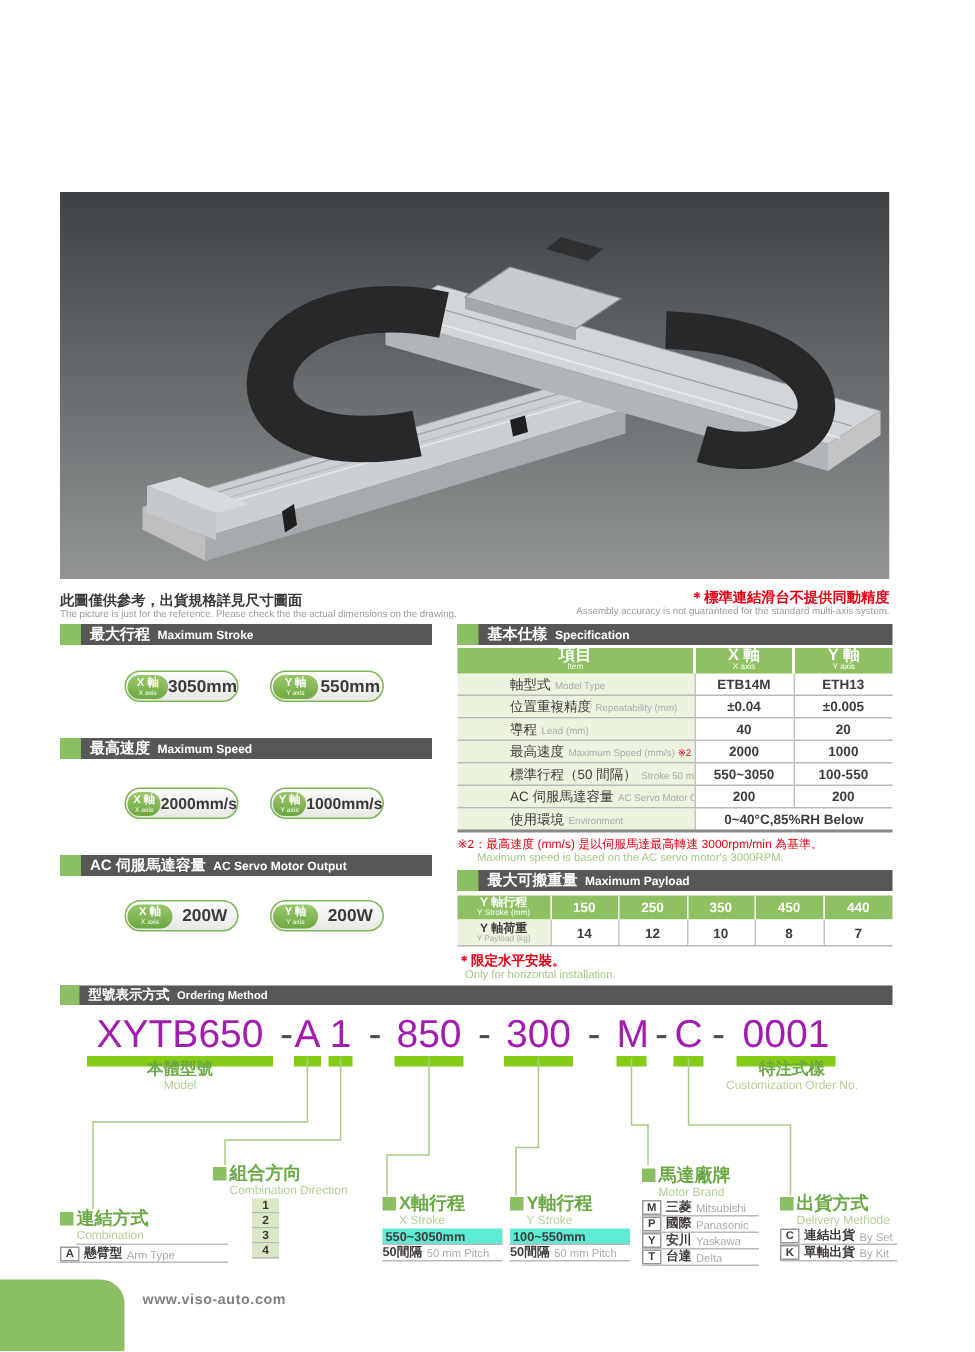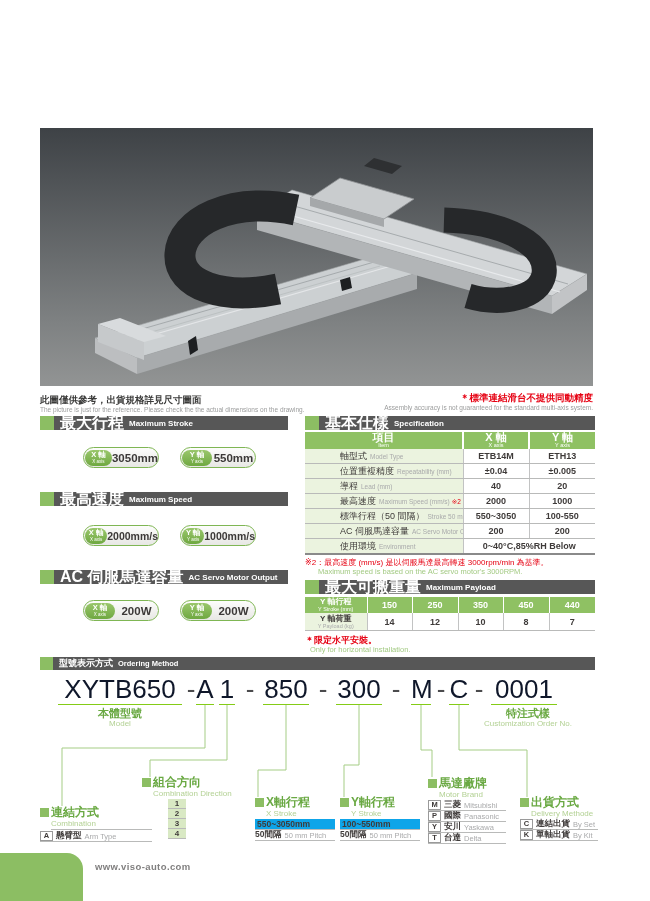--- a/index.html
+++ b/index.html
@@ -20,21 +20,21 @@
 
   
   .note-zh{position:absolute;left:40px;top:394px;font-size:9.5px;font-weight:bold;color:#3a3a39;}
   .note-en{position:absolute;left:40px;top:406px;font-size:6.5px;color:#9b9c9c;}
   .warn-zh{position:absolute;right:57px;top:392px;font-size:9.5px;font-weight:bold;color:#e60012;}
   .warn-en{position:absolute;right:57px;top:404px;font-size:6.5px;color:#9b9c9c;}
 
   
   .bar{position:absolute;height:14px;background:#575757;display:flex;align-items:center;}
   .bar .sq{width:14px;height:14px;background:#8cbe63;flex:0 0 14px;margin-right:6px;}
-  .bar .bzh{color:#fff;font-size:16px;font-weight:bold;white-space:nowrap;}
+  .bar .bzh{color:#fff;font-size:10px;font-weight:bold;white-space:nowrap;}
   .bar .ben{color:#fff;font-size:8px;font-weight:bold;margin-left:5px;white-space:nowrap;}
 
   
   .pill{position:absolute;width:76px;height:21px;border:1.5px solid #7fb654;border-radius:12px;background:linear-gradient(#fdfdfc,#e7e7e4);display:flex;align-items:center;box-sizing:border-box;}
   .badge{width:30px;height:16px;border-radius:9px;background:linear-gradient(#9ac76c,#6fa841);margin-left:1px;display:flex;flex-direction:column;align-items:center;justify-content:center;}
   .badge .bl1{color:#fff;font-size:7.5px;font-weight:bold;line-height:8px;white-space:nowrap;}
   .badge .bl2{color:#fff;font-size:4.5px;line-height:5px;white-space:nowrap;}
   .pill .pval{flex:1;text-align:center;font-size:11.5px;font-weight:bold;color:#3c3938;letter-spacing:0;}
 
   
@@ -65,38 +65,38 @@
   .pay .pl2{font-size:5.5px;line-height:6px;font-weight:normal;}
   .pay .prv{height:17px;border-bottom:1px solid #b9bab9;border-left:1px solid #c2c3c3;text-align:center;font-weight:bold;font-size:9px;color:#3f3b3a;background:#fff;}
   .pay .plbl{background:#ebf3df;border-left:none;text-align:center;}
   .pay .plbl .zh{color:#3f3b3a;font-size:8px;line-height:8px;font-weight:bold;}
   .pay .plbl .en{color:#a9aaab;font-size:5.5px;line-height:6px;font-weight:normal;}
   .pay-note-zh{position:absolute;left:305px;top:634px;font-size:9px;font-weight:bold;color:#e60012;}
   .pay-note-en{position:absolute;left:310px;top:645px;font-size:7.5px;color:#a3ca83;}
 
   
   .code-row{position:absolute;left:0;top:676px;width:650px;height:30px;}
-  .cseg{position:absolute;top:0;font-size:26px;line-height:26px;color:#0f172a;text-align:center;border-bottom:1px solid #84cc16;padding-bottom:2px;}
+  .cseg{position:absolute;top:0;font-size:26px;line-height:26px;color:#a21caf;text-align:center;border-bottom:7px solid #84cc16;padding-bottom:2px;}
   .cdash{position:absolute;top:0;font-size:26px;line-height:26px;color:#4b4b4d;text-align:center;}
   .olabel{position:absolute;text-align:center;}
   .olabel .lz{color:#6aa943;font-size:11px;font-weight:bold;line-height:12px;}
   .olabel .le{color:#b3d194;font-size:8px;line-height:10px;}
 
   .conn{position:absolute;left:0;top:655px;width:650px;height:200px;}
 
   .og{position:absolute;}
   .og-title{display:flex;align-items:center;color:#6aa943;font-weight:bold;font-size:12px;line-height:12px;white-space:nowrap;}
   .og-title .gsq{width:9px;height:9px;background:#8cbe63;margin-right:2px;flex:0 0 9px;}
   .og-sub{color:#b3d194;font-size:8px;line-height:9px;margin:1px 0 1px 11px;white-space:nowrap;}
   .og-sub.ul{border-bottom:1px solid #b9bab9;padding-bottom:1px;}
   .og-row{display:flex;align-items:center;border-bottom:1px solid #b9bab9;height:10px;white-space:nowrap;}
   .cbox{width:11px;height:8px;border:1px solid #9a9a9a;background:#fff;color:#3f3b3a;font-weight:bold;font-size:7.5px;line-height:8px;display:flex;align-items:center;justify-content:center;margin-right:3px;flex:0 0 11px;}
   .rzh{color:#3f3b3a;font-weight:bold;font-size:8.5px;}
   .ren{color:#a9aaab;font-size:7.5px;margin-left:3px;}
-  .rangecell{background:#0ea5e9;border-bottom:1px solid #b9bab9;height:10px;display:flex;align-items:center;padding-left:2px;color:#3f3b3a;font-weight:bold;font-size:8.5px;}
+  .rangecell{background:#5eead4;border-bottom:1px solid #b9bab9;height:10px;display:flex;align-items:center;padding-left:2px;color:#3f3b3a;font-weight:bold;font-size:8.5px;}
   .dcol{margin-left:26px;}
   .dbox{width:18px;height:9px;background:#d9e9c4;border-bottom:1px solid #b9bab9;color:#3f3b3a;font-weight:bold;font-size:8px;line-height:9px;text-align:center;margin-bottom:0px;}
 
   
   .foot-green{position:absolute;left:0;top:853px;width:83px;height:48px;background:#8cbe63;border-top-right-radius:16px;}
   .foot-url{position:absolute;left:95px;top:861px;font-size:9.5px;font-weight:bold;color:#807f7f;letter-spacing:0.4px;}
 </style>
 </head>
 <body>
 

